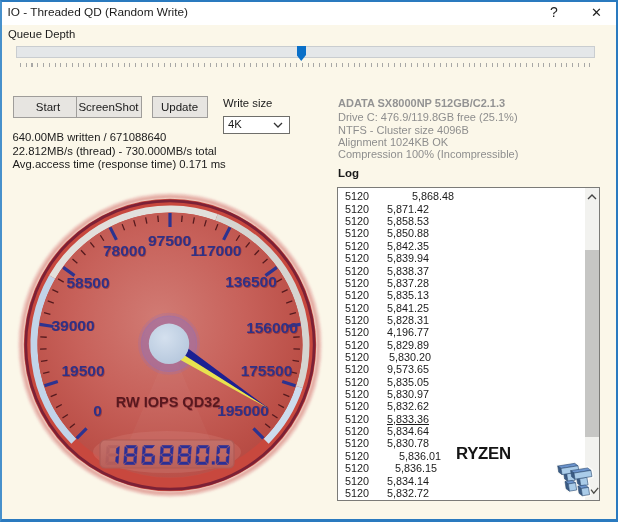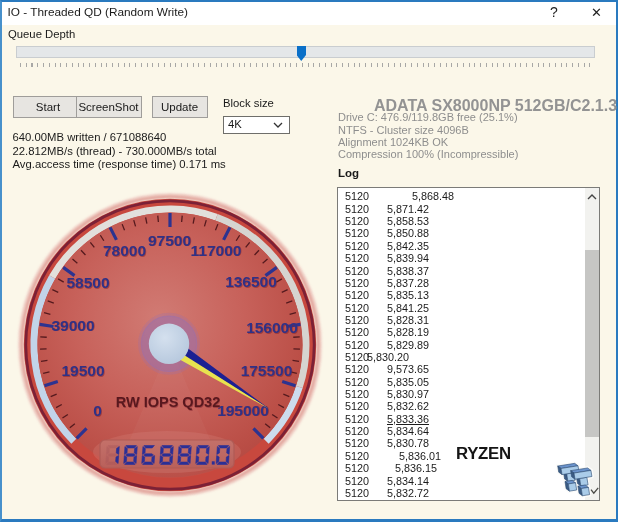--- a/index.html
+++ b/index.html
@@ -22,32 +22,32 @@
 
 <div class="lbl" style="left:8px;top:27.5px;text-align:center;">Queue Depth</div>
 <div style="position:absolute;left:15.5px;top:46px;width:579px;height:12px;background:#e4e7e9;border:1px solid #c9cdd0;"></div>
 <div style="position:absolute;left:296.5px;top:45.5px;width:9.5px;height:15.5px;background:#0a70c8;clip-path:polygon(0 0,100% 0,100% 62%,50% 100%,0 62%);"></div>
 <div style="position:absolute;left:19.5px;top:63px;width:574px;height:4px;background:repeating-linear-gradient(to right,#a8a8a6 0 1px,transparent 1px 5.75px);"></div>
 
 <div class="btn" style="left:13px;width:70px;">Start</div>
 <div class="btn" style="left:75.5px;width:66px;">ScreenShot</div>
 <div class="btn" style="left:151.5px;width:56px;">Update</div>
 
-<div class="lbl" style="left:223px;top:97.2px;">Block size</div>
+<div class="lbl" style="left:223px;top:97.2px;">Write size</div>
 <div style="position:absolute;left:223px;top:115.5px;width:67px;height:18px;background:#fff;border:1px solid #6e6e6a;"></div>
 <div class="lbl" style="left:228px;top:118px;">4K</div>
 <svg width="10" height="6" viewBox="0 0 10 6" style="position:absolute;left:273px;top:122px;">
     <path d="M1 1 L5 5 L9 1" stroke="#333" stroke-width="1.3" fill="none"></path>
   </svg>
 
 <div class="lbl" style="left:12.5px;top:131.3px;">640.00MB written / 671088640</div>
 <div class="lbl" style="left:12.5px;top:144.8px;">22.812MB/s (thread) - 730.000MB/s total</div>
 <div class="lbl" style="left:12.5px;top:158.3px;">Avg.access time (response time) 0.171 ms</div>
 
-<div class="gray" style="top:97.3px;font-weight:bold;font-size:16px;color:#939393;margin-left:36px;">ADATA SX8000NP 512GB/C2.1.3</div>
+<div class="gray" style="top:97.3px;font-weight:bold;font-size:11px;color:#939393;">ADATA SX8000NP 512GB/C2.1.3</div>
 <div class="gray" style="top:110.5px;">Drive C: 476.9/119.8GB free (25.1%)</div>
 <div class="gray" style="top:123.6px;">NTFS - Cluster size 4096B</div>
 <div class="gray" style="top:135.7px;">Alignment 1024KB OK</div>
 <div class="gray" style="top:147.9px;">Compression 100% (Incompressible)</div>
 <div class="lbl" style="left:338px;top:167px;font-weight:bold;font-size:11.5px;">Log</div>
 
 <div style="position:absolute;left:336.5px;top:186.5px;width:263px;height:314px;background:#fff;border:1px solid #7b7b78;"></div>
 <div style="position:absolute;font-size:10.8px;color:#1b1b1b;">
 <div style="position:absolute;left:345px;top:190.4px;">5120</div>
 <div style="position:absolute;left:387px;top:190.4px;padding-left:25px;">5,868.48</div>
@@ -65,25 +65,25 @@
 <div style="position:absolute;left:387px;top:264.5px;">5,838.37</div>
 <div style="position:absolute;left:345px;top:276.9px;">5120</div>
 <div style="position:absolute;left:387px;top:276.9px;">5,837.28</div>
 <div style="position:absolute;left:345px;top:289.2px;">5120</div>
 <div style="position:absolute;left:387px;top:289.2px;">5,835.13</div>
 <div style="position:absolute;left:345px;top:301.6px;">5120</div>
 <div style="position:absolute;left:387px;top:301.6px;">5,841.25</div>
 <div style="position:absolute;left:345px;top:313.9px;">5120</div>
 <div style="position:absolute;left:387px;top:313.9px;">5,828.31</div>
 <div style="position:absolute;left:345px;top:326.2px;">5120</div>
-<div style="position:absolute;left:387px;top:326.2px;">5,828.19</div>
+<div style="position:absolute;left:387px;top:326.2px;">4,196.77</div>
 <div style="position:absolute;left:345px;top:338.6px;">5120</div>
 <div style="position:absolute;left:387px;top:338.6px;">5,829.89</div>
 <div style="position:absolute;left:345px;top:350.9px;">5120</div>
-<div style="position:absolute;left:367px;top:350.9px;">5,830.20</div>
+<div style="position:absolute;left:389px;top:350.9px;">5,830.20</div>
 <div style="position:absolute;left:345px;top:363.3px;">5120</div>
 <div style="position:absolute;left:387px;top:363.3px;">9,573.65</div>
 <div style="position:absolute;left:345px;top:375.6px;">5120</div>
 <div style="position:absolute;left:387px;top:375.6px;">5,835.05</div>
 <div style="position:absolute;left:345px;top:388.0px;">5120</div>
 <div style="position:absolute;left:387px;top:388.0px;">5,830.97</div>
 <div style="position:absolute;left:345px;top:400.4px;">5120</div>
 <div style="position:absolute;left:387px;top:400.4px;">5,832.62</div>
 <div style="position:absolute;left:345px;top:412.7px;">5120</div>
 <div style="position:absolute;left:387px;top:412.7px;text-decoration:underline;">5,833.36</div>

